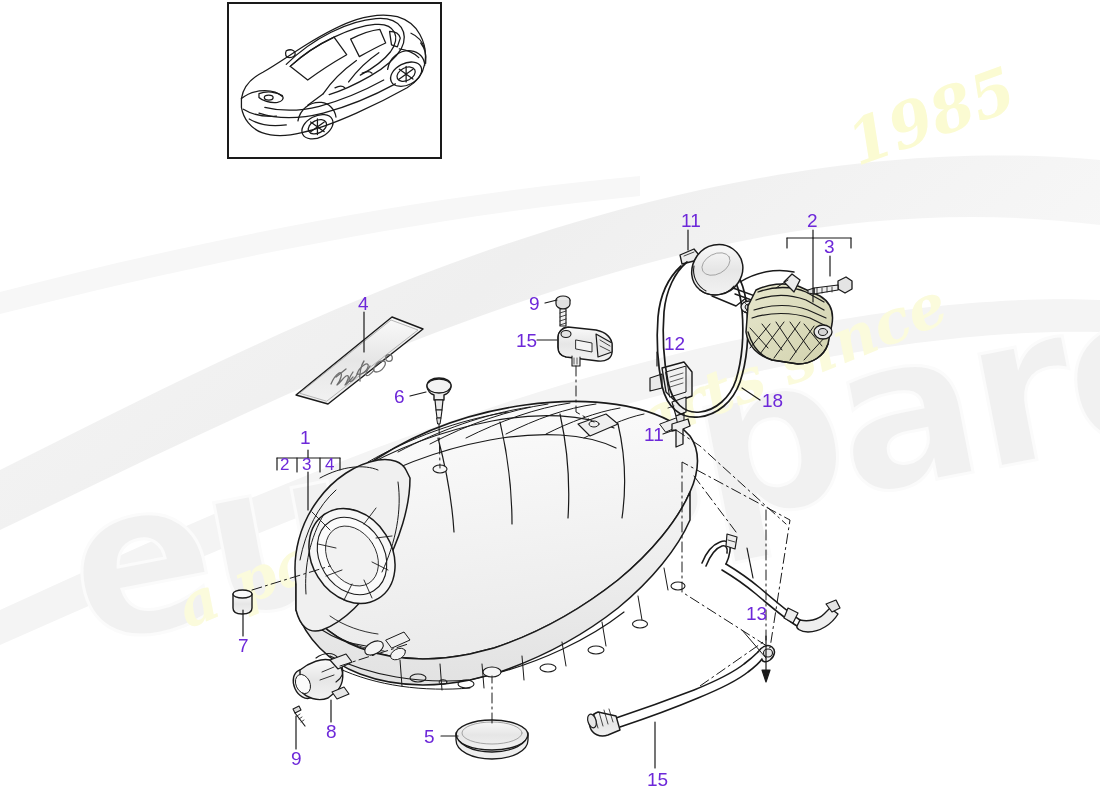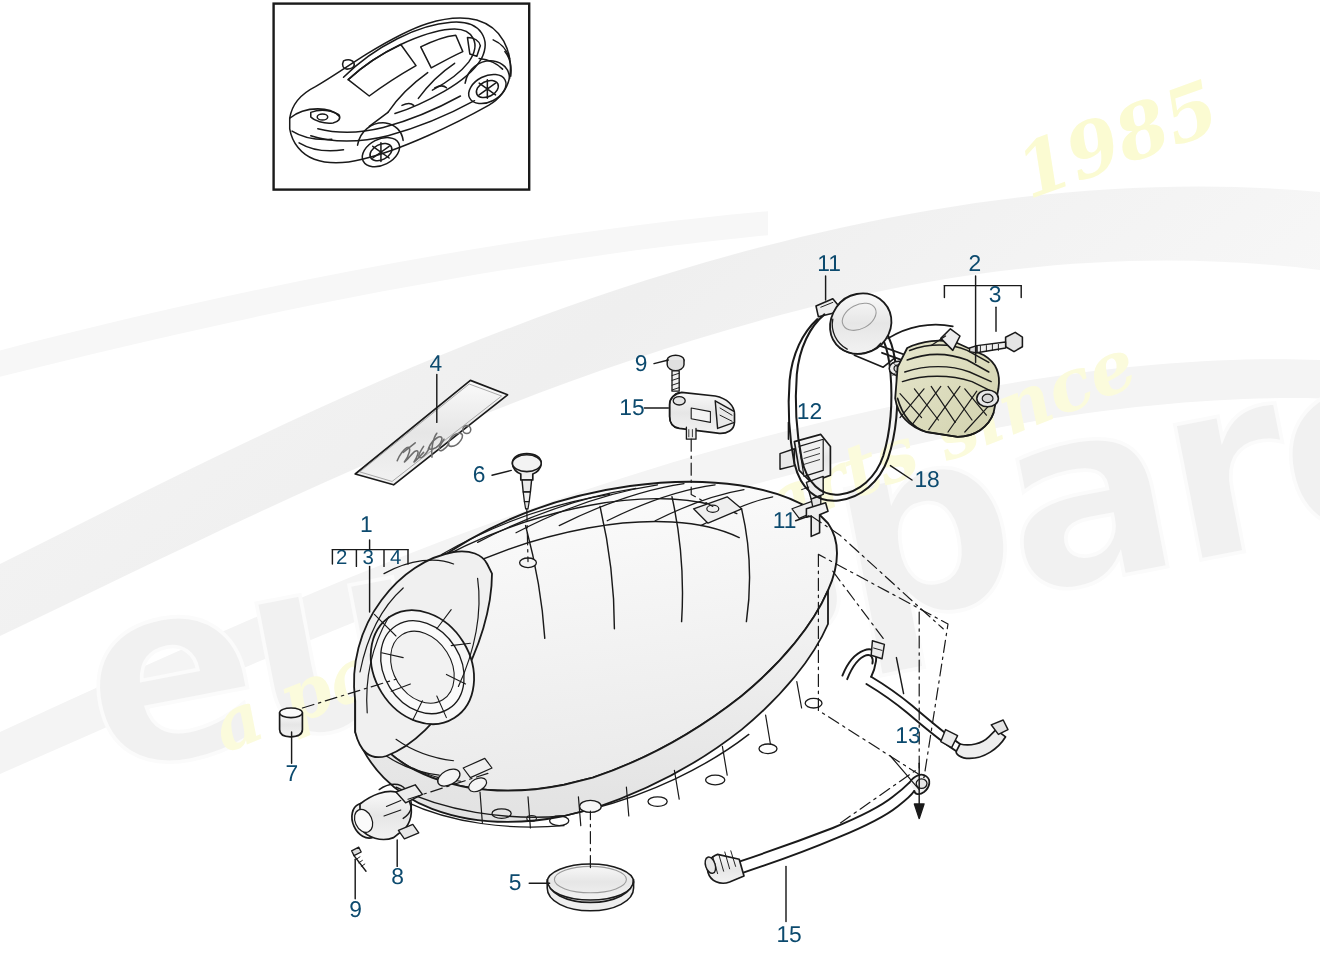--- a/index.html
+++ b/index.html
@@ -40,21 +40,21 @@
   
   #car-box{
     position:absolute; left:227px; top:2px; width:215px; height:157px;
     border:2px solid #1a1a1a; background:#fff; box-sizing:border-box;
   }
   #car-box svg{display:block;width:100%;height:100%;}
 
   
   .lbl{
     position:absolute; font-family:"Liberation Sans", sans-serif;
-    font-size:19px; color:#0c4a6e; line-height:1;
+    font-size:19px; color:#6d28d9; line-height:1;
     text-align:center; white-space:nowrap;
   }
   .lbl.small{font-size:17px;}
 
   svg.art{position:absolute;left:0;top:0;width:1100px;height:800px;overflow:visible;}
   svg.art *{vector-effect:non-scaling-stroke;}
 </style>
 </head>
 <body>
 

